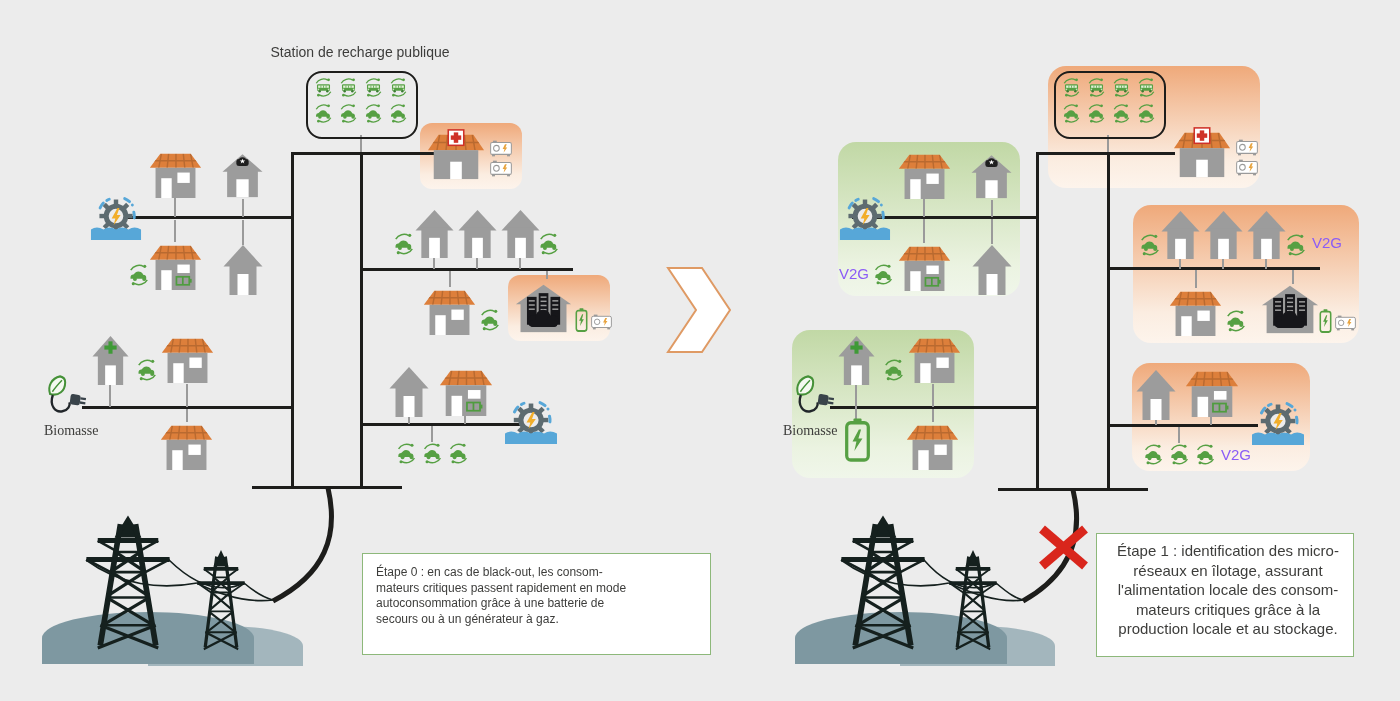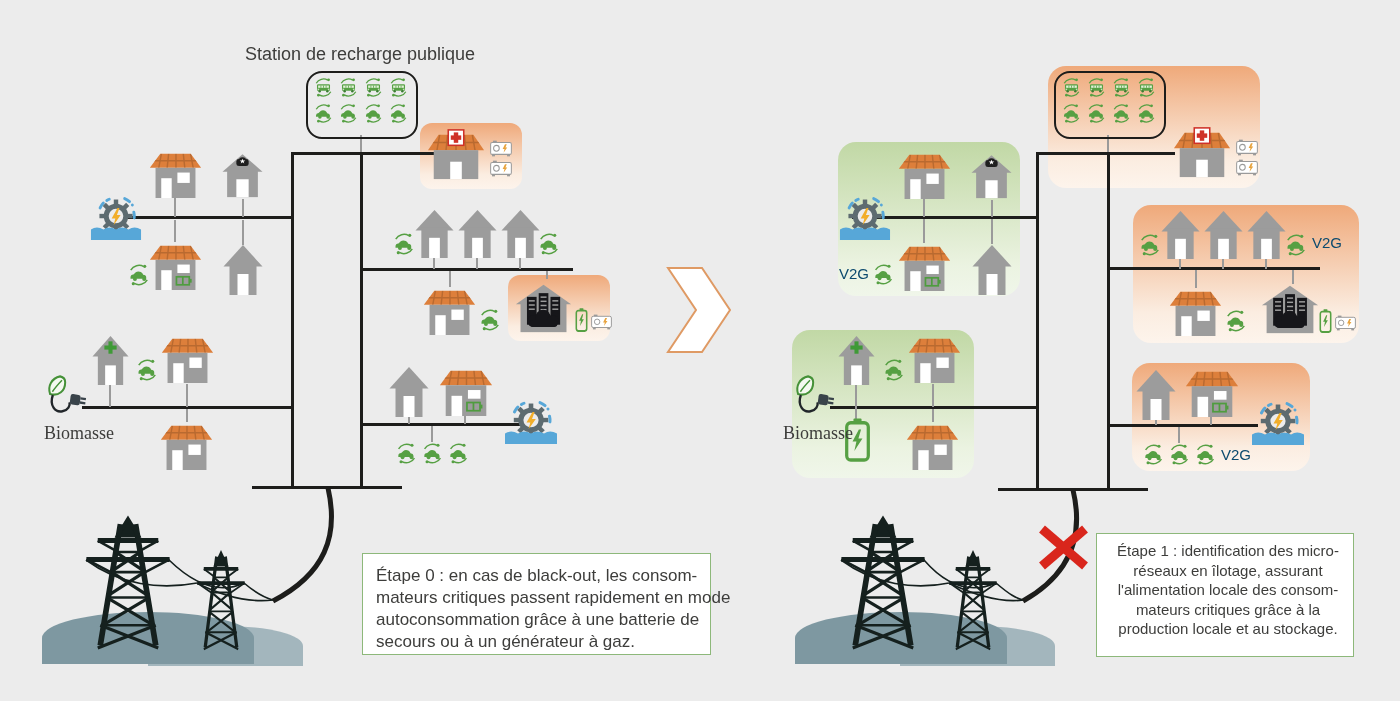--- a/index.html
+++ b/index.html
@@ -6,25 +6,25 @@
   #canvas{position:relative;width:1400px;height:701px;background:#ececec;overflow:hidden;
           font-family:"Liberation Sans",sans-serif;color:#3d3d3b;}
   .layer{position:absolute;left:0;top:0;width:1400px;height:701px;}
   .abs{position:absolute;}
   .zone{position:absolute;border-radius:18px;}
   .zone.orange{background:linear-gradient(180deg,#efa97a 0%,#fbede1 78%,#fdf4ec 100%);}
   .zone.green{background:linear-gradient(180deg,#c1d8a5 0%,#ebf3e1 80%,#f0f6ea 100%);}
   .zone.small{border-radius:12px;}
   .station-frame{position:absolute;border:2px solid #1d1d1b;border-radius:16px;background:transparent;}
   .hill{position:absolute;border-radius:50% 50% 0 0;}
-  .lbl{position:absolute;font-size:18px;color:#3d3d3b;text-align:center;white-space:nowrap;}
+  .lbl{position:absolute;font-size:14px;color:#3d3d3b;text-align:center;white-space:nowrap;}
   .lbl.left-align{text-align:left;font-family:Liberation Serif, serif;}
-  .v2g{position:absolute;font-size:15px;color:#0c4a6e;white-space:nowrap;}
+  .v2g{position:absolute;font-size:15px;color:#8b5cf6;white-space:nowrap;}
   .caption{position:absolute;background:#ffffff;border:1.5px solid #8db87a;
-           font-size:17px;line-height:1.3;color:#3d3d3b;white-space:pre;
+           font-size:12px;line-height:1.3;color:#3d3d3b;white-space:pre;
            padding:11px 8px 27px 13px;box-sizing:border-box;}
   .caption.right{font-size:15px;padding:7px 6px 11px 12px;text-align:center;}
   .ic{position:absolute;display:block;}
   svg{overflow:visible;}
 </style>
 </head>
 <body>
 
 <div id="canvas">
 

